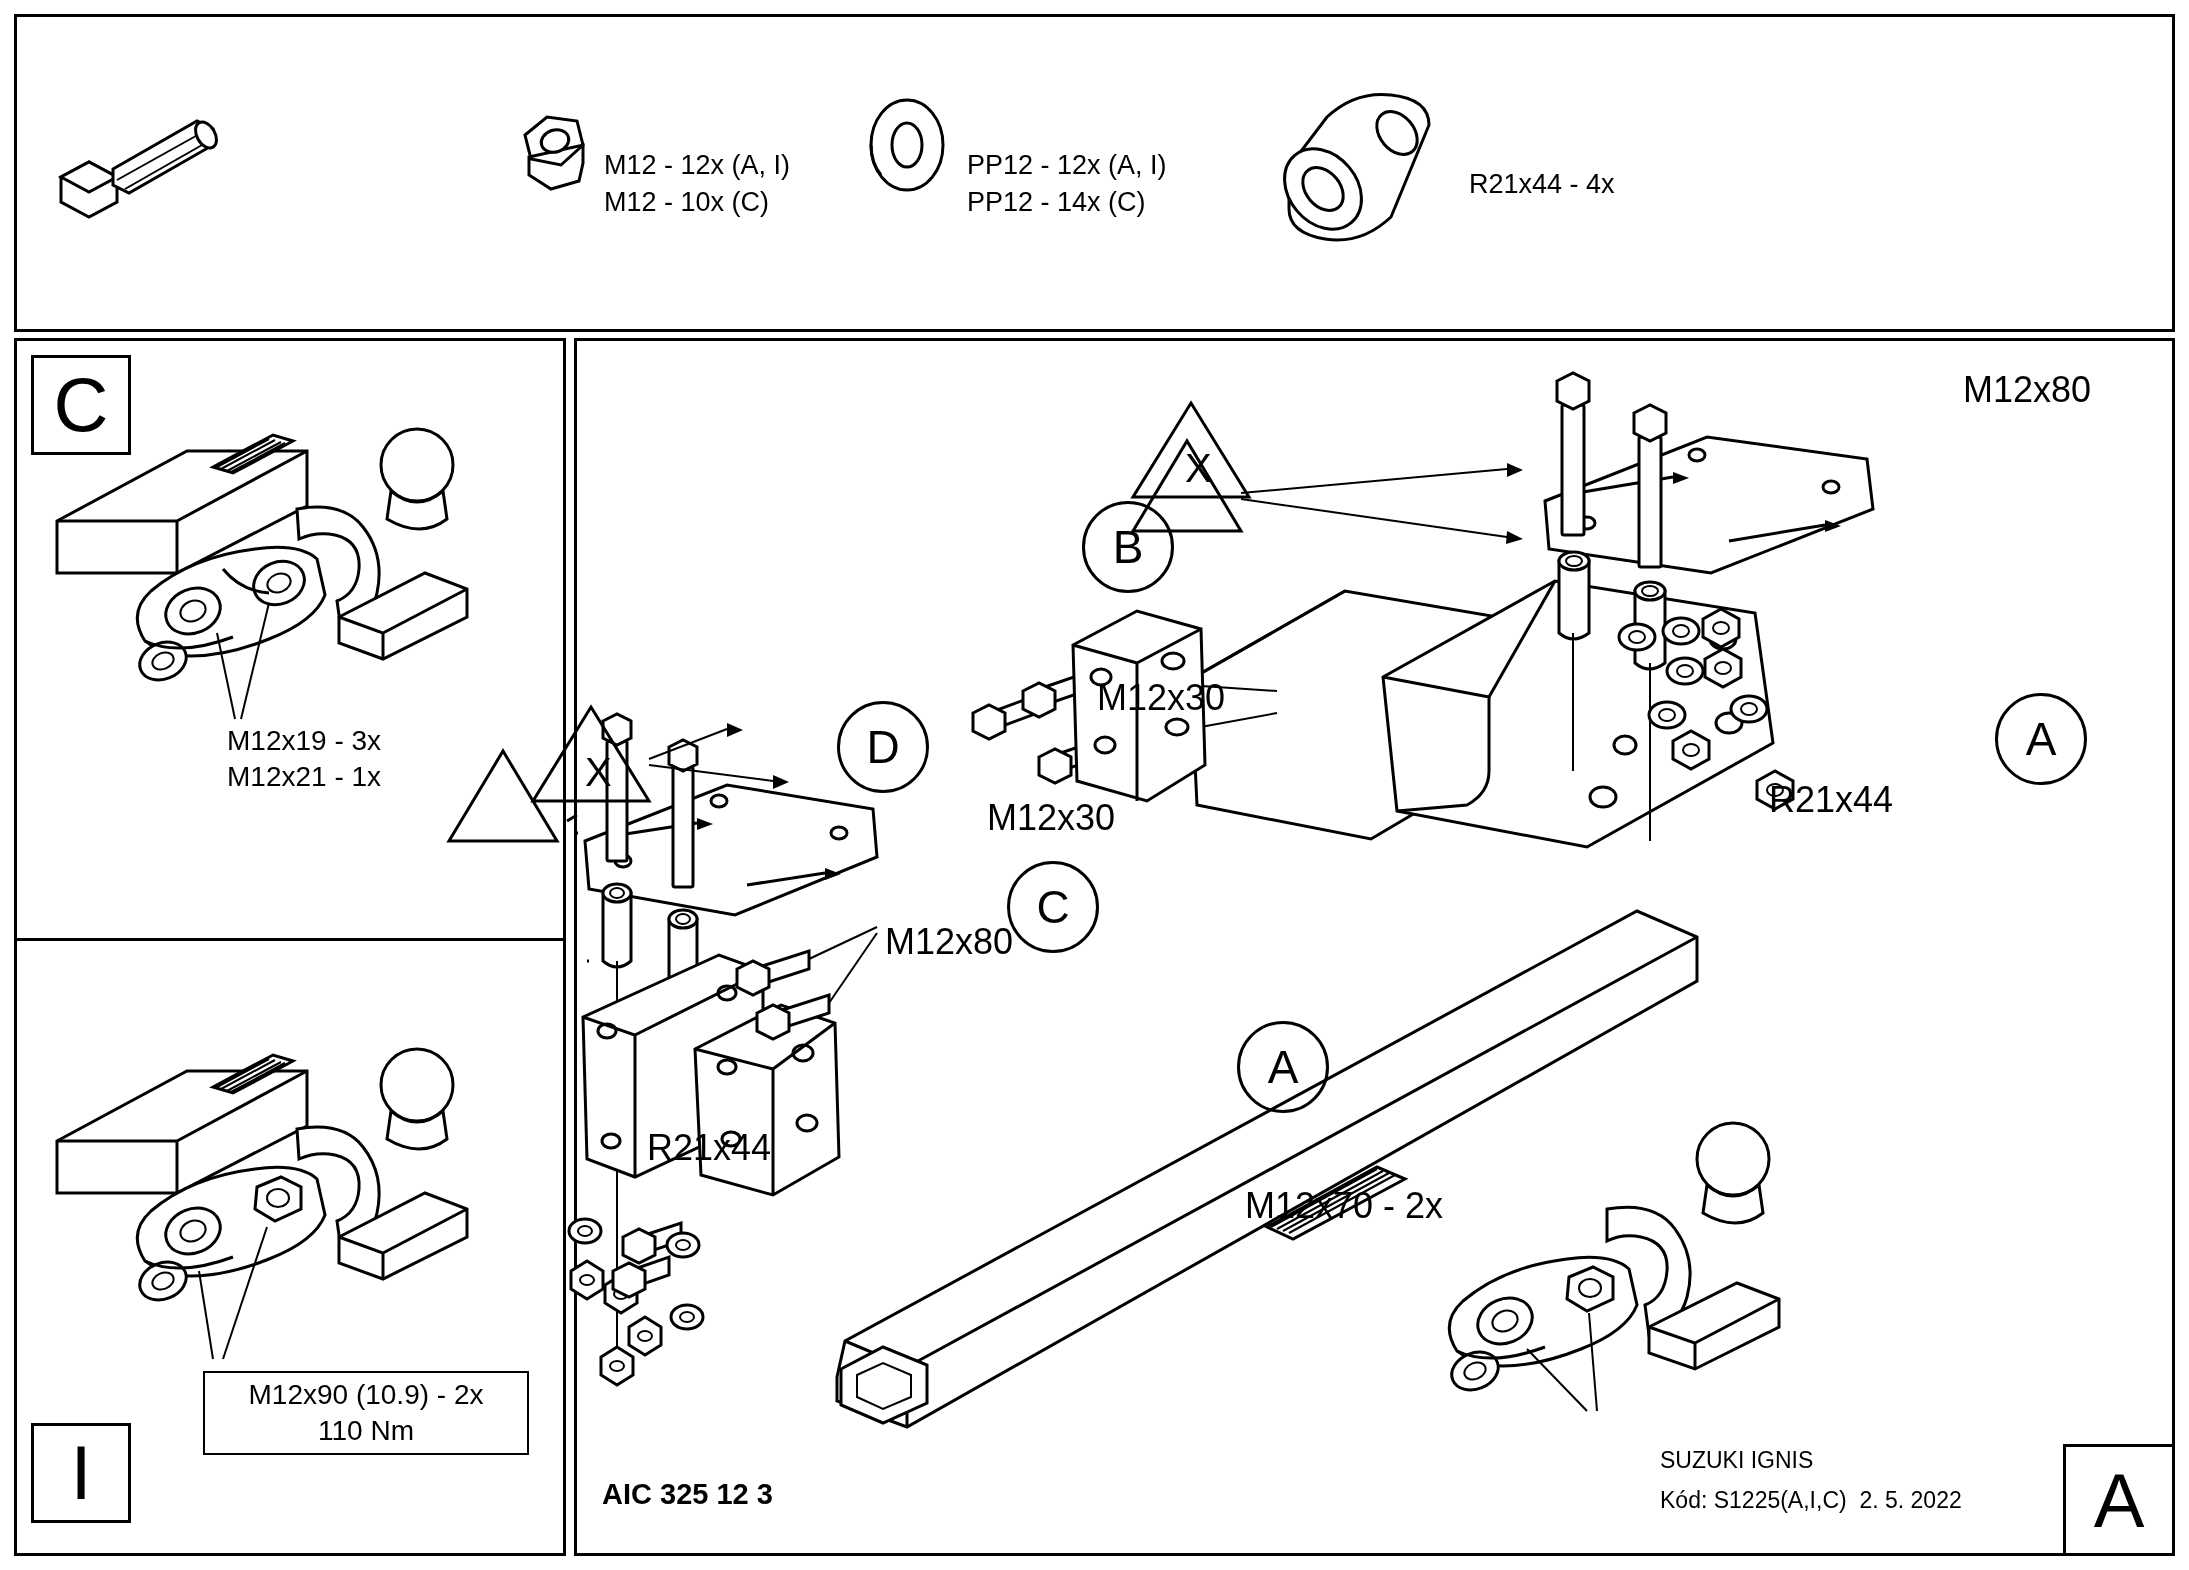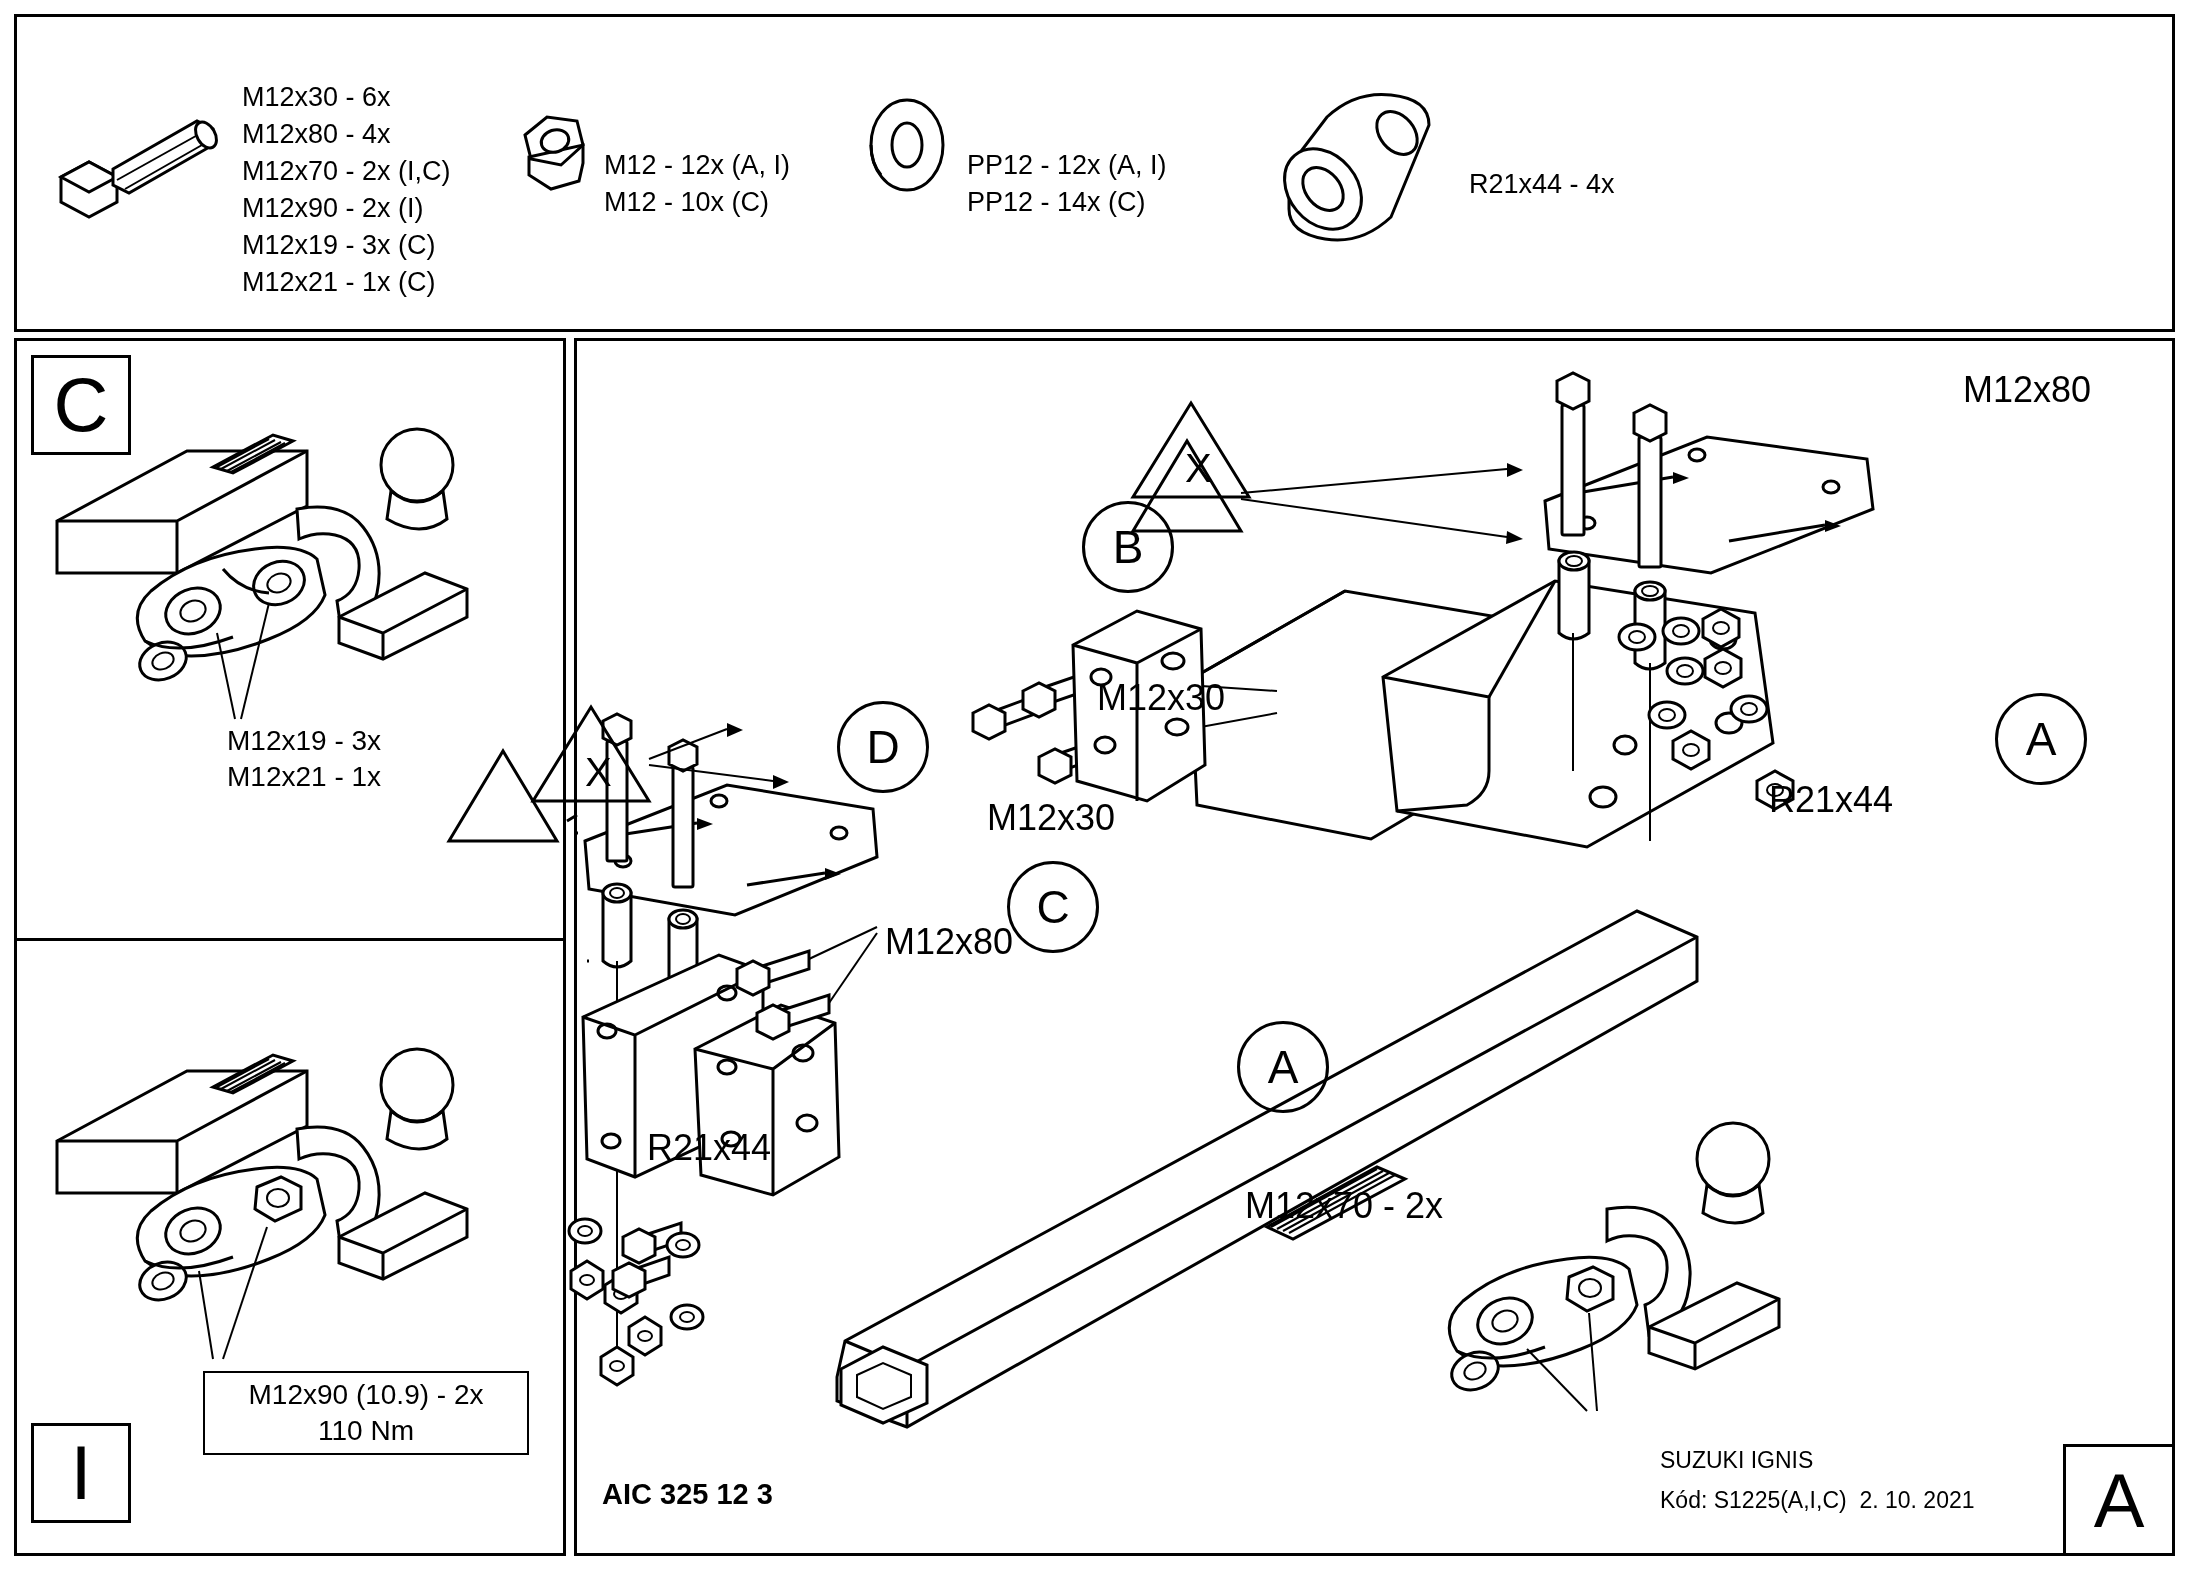--- a/index.html
+++ b/index.html
@@ -64,26 +64,20 @@
       </g>
 
       <g>
         <path class="f-w" stroke-width="3" d="M1272,150 L1272,192 q0,24 36,30 q36,6 66,-22 L1412,108 q0,-26 -38,-30 q-36,-4 -64,22 Z"></path>
         <ellipse class="f-w" stroke-width="3" cx="1306" cy="172" rx="34" ry="44" transform="rotate(-40 1306 172)"></ellipse>
         <ellipse class="f-w" stroke-width="3" cx="1306" cy="172" rx="17" ry="24" transform="rotate(-40 1306 172)"></ellipse>
         <ellipse class="f-n" stroke-width="3" cx="1380" cy="116" rx="17" ry="24" transform="rotate(-40 1380 116)"></ellipse>
       </g>
     </svg>
 
-    <div class="parts-text" style="left:225px;top:62px;">M12x30 - 6x
-M12x80 - 4x
-M12x70 - 2x (I,C)
-M12x90 - 2x (I)
-M12x19 - 3x (C)
-M12x21 - 1x (C)</div>
     <div class="parts-text" style="left:587px;top:130px;">M12 - 12x (A, I)
 M12 - 10x (C)</div>
     <div class="parts-text" style="left:950px;top:130px;">PP12 - 12x (A, I)
 PP12 - 14x (C)</div>
     <div class="parts-text" style="left:1452px;top:149px;">R21x44 - 4x</div>
   </div>
 
   <div class="frame" id="left-col">
 
     <div id="panel-c">
@@ -448,16 +442,16 @@
     <div class="lbl" style="left:1386px;top:32px;">M12x80</div>
     <div class="lbl" style="left:1192px;top:442px;">R21x44</div>
     <div class="lbl" style="left:308px;top:584px;">M12x80</div>
     <div class="lbl" style="left:70px;top:790px;">R21x44</div>
     <div class="lbl" style="left:520px;top:340px;">M12x30</div>
     <div class="lbl" style="left:410px;top:460px;">M12x30</div>
     <div class="lbl" style="left:668px;top:848px;">M12x70 - 2x</div>
   </div>
 
   <div id="footer-left">AIC 325 12 3</div>
-  <div id="footer-right"><span>SUZUKI IGNIS</span><br><span>Kód: S1225(A,I,C)  2. 10. 2021</span></div>
+  <div id="footer-right"><span>SUZUKI IGNIS</span><br><span>Kód: S1225(A,I,C)  2. 5. 2022</span></div>
   <div id="letter-A-corner">A</div>
 
 </div>
 
 </body></html>

